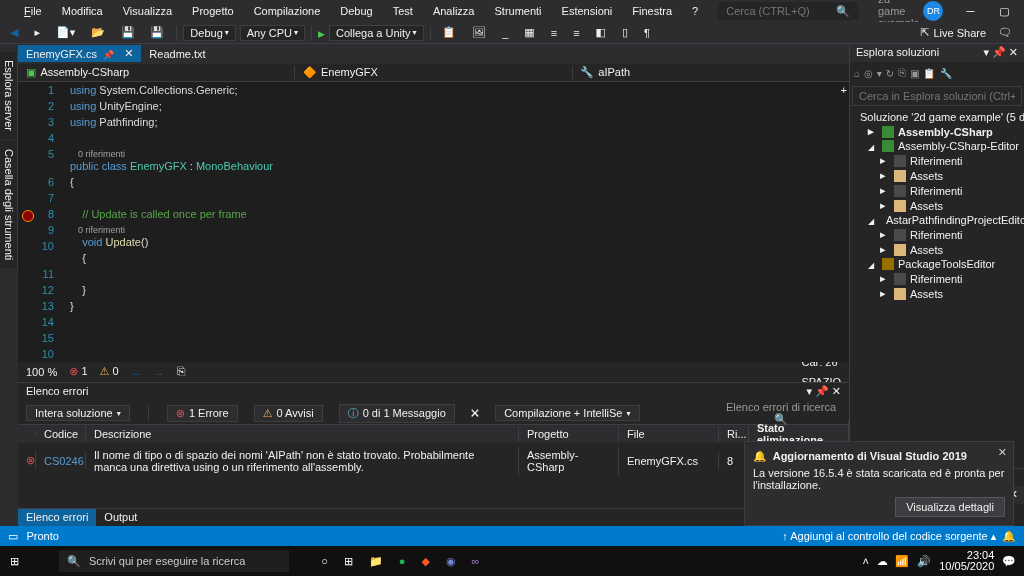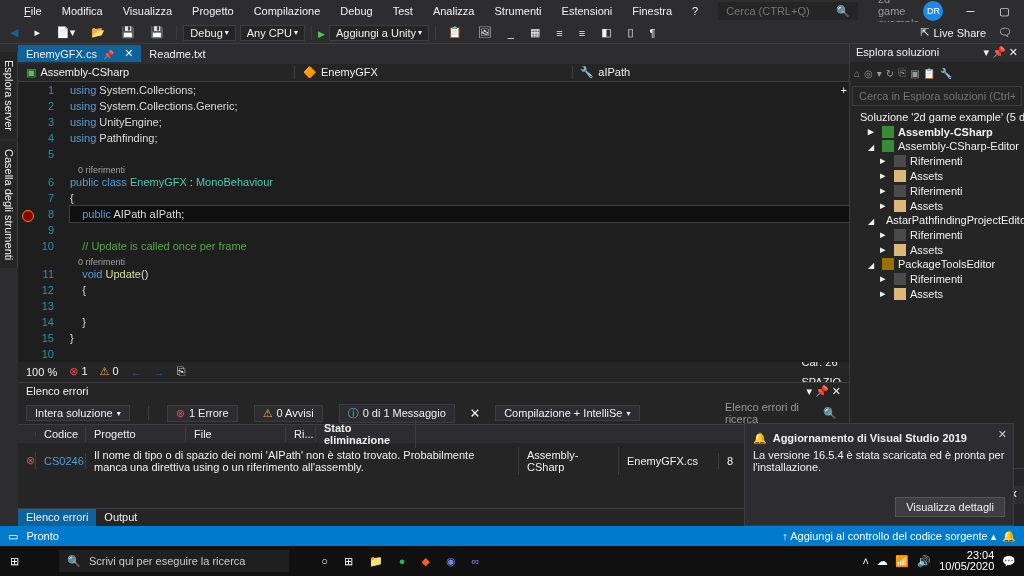--- a/index.html
+++ b/index.html
@@ -58,21 +58,21 @@
 .ep-table { flex: 1; }
 .ep-th { display: flex; background: #2d2d30; height: 18px; align-items: center; }
 .ep-th > div, .ep-row > div { padding: 2px 8px; border-right: 1px solid #3e3e42; }
 .col-code { width: 50px; }
 .col-desc { flex: 1; }
 .col-proj { width: 100px; }
 .col-file { width: 100px; }
 .col-line { width: 30px; }
 .col-state { width: 100px; font-weight: bold; }
 .ep-row { display: flex; padding: 4px 0; align-items: center; }
-.ep-search { margin-left: auto; width: 120px; display: flex; align-items: center; padding: 0 4px; justify-content: space-between; color: #999; }
+.ep-search { margin-left: auto; width: 120px; display: flex; align-items: center; padding: 0 4px; justify-content: space-between; color: #999; flex-direction: column; }
 .ep-bottom-tabs { height: 18px; display: flex; border-top: 1px solid #3e3e42; }
 .ep-btab { padding: 2px 8px; }
 .ep-btab.active { background: #0e639c; }
 .right-panel { width: 175px; background: #252526; display: flex; flex-direction: column; border-left: 1px solid #3e3e42; }
 .rp-header { height: 18px; padding: 2px 6px; color: #f1f1f1; display: flex; justify-content: space-between; background: #2d2d30; }
 .rp-toolbar { height: 22px; display: flex; align-items: center; padding: 0 4px; gap: 4px; }
 .rp-toolbar span { color: #999; font-size: 10px; }
 .rp-search { height: 20px; padding: 0 6px; border: 1px solid #3e3e42; display: flex; align-items: center; margin: 2px; }
 .rp-search input { background: transparent; border: none; color: #999; outline: none; width: 100%; }
 .tree { flex: 1; overflow: auto; padding: 2px; font-size: 10px; }
@@ -98,21 +98,21 @@
 .sb-right { margin-left: auto; display: flex; align-items: center; gap: 6px; }
 .taskbar { height: 30px; background: #101010; display: flex; align-items: center; }
 .search-win { flex: 0 0 230px; height: 22px; background: #1f1f1f; margin-left: 30px; padding: 0 8px; display: flex; align-items: center; gap: 8px; color: #ccc; }
 .task-icons { display: flex; gap: 16px; margin-left: 32px; }
 .task-icons span { color: #fff; }
 .tray { margin-left: auto; display: flex; align-items: center; gap: 8px; padding-right: 8px; color: #fff; font-size: 10px; }
 .time-date { text-align: right; line-height: 11px; }
 .toast { position: absolute; right: 10px; bottom: 50px; width: 270px; background: #2d2d30; border: 1px solid #3e3e42; padding: 8px; color: #f1f1f1; z-index: 100; }
 .toast-title { display: flex; gap: 6px; font-weight: bold; margin-bottom: 4px; }
 .toast-close { position: absolute; right: 6px; top: 4px; color: #ccc; }
-.toast-btn { float: right; margin-top: 24px; padding: 3px 10px; background: #3e3e42; border: 1px solid #555; color: #f1f1f1; }
+.toast-btn { float: right; margin-top: 6px; padding: 3px 10px; background: #3e3e42; border: 1px solid #555; color: #f1f1f1; }
 .chevron-down::after { content: " ▾"; font-size: 8px; }
 .arrow-icon { color: #0e639c; }
 </style>
 </head>
 <body>
 
 <div class="titlebar">
   <div class="vs-logo"></div>
   <span class="menu-item"><span class="menu-u">F</span>ile</span>
   <span class="menu-item">Modifica</span>
@@ -144,21 +144,21 @@
   <span class="tb-btn">▸</span>
   <span class="tb-btn">📄▾</span>
   <span class="tb-btn">📂</span>
   <span class="tb-btn">💾</span>
   <span class="tb-btn">💾</span>
   <div class="divider"></div>
   <div class="tb-combo chevron-down">Debug</div>
   <div class="tb-combo chevron-down">Any CPU</div>
   <div class="divider"></div>
   <span class="play-icon"></span>
-  <div class="tb-combo chevron-down">Aggiungi a Unity</div>
+  <div class="tb-combo chevron-down">Collega a Unity</div>
   <div class="divider"></div>
   <span class="tb-btn">📋</span>
   <span class="tb-btn">🖼</span>
   <span class="tb-btn">_</span>
   <span class="tb-btn">▦</span>
   <span class="tb-btn">≡</span>
   <span class="tb-btn">≡</span>
   <span class="tb-btn">◧</span>
   <span class="tb-btn">▯</span>
   <span class="tb-btn">¶</span>
@@ -215,29 +215,27 @@
         <div class="lnum">10</div>
         <div class="ref"></div>
         <div class="lnum">11</div>
         <div class="lnum">12</div>
         <div class="lnum">13</div>
         <div class="lnum">14</div>
         <div class="lnum">15</div>
         <div class="lnum">10</div>
       </div>
       <div class="code">
-        <div class="code-line"><span class="kw">using</span> System.Collections;</div>
         <div class="code-line"><span class="kw">using</span> System.Collections.Generic;</div>
         <div class="code-line"><span class="kw">using</span> UnityEngine;</div>
         <div class="code-line"><span class="kw">using</span> Pathfinding;</div>
         <div class="code-line"></div>
         <div class="ref-hint">0 riferimenti</div>
         <div class="code-line"><span class="kw">public class</span> <span class="cls">EnemyGFX</span> : <span class="cls">MonoBehaviour</span></div>
         <div class="code-line">{</div>
-        <div class="code-line hl">    <span class="kw">public</span> AIPath aIPath;</div>
         <div class="code-line"></div>
         <div class="code-line">    <span class="cmt">// Update is called once per frame</span></div>
         <div class="ref-hint">0 riferimenti</div>
         <div class="code-line">    <span class="kw">void</span> <span class="mbr">Update</span>()</div>
         <div class="code-line">    {</div>
         <div class="code-line">        </div>
         <div class="code-line">    }</div>
         <div class="code-line">}</div>
         <div class="code-line"></div>
       </div>
@@ -281,20 +279,21 @@
         <div class="ep-filter chevron-down">Compilazione + IntelliSe</div>
         <div class="ep-search">
             <span>Elenco errori di ricerca</span>
             <span>🔍</span>
           </div>
       </div>
       <div class="ep-table">
         <div class="ep-th">
           <div style="width:18px;"></div>
           <div class="col-code">Codice</div>
+          <div class="col-desc">Descrizione</div>
           <div class="col-proj">Progetto</div>
           <div class="col-file">File</div>
           <div class="col-line">Ri...</div>
           <div class="col-state">Stato eliminazione</div>
         </div>
         <div class="ep-row">
           <div style="width:18px;"><span class="err-icon">⊗</span></div>
           <div class="col-code" style="color:#569cd6;">CS0246</div>
           <div class="col-desc">Il nome di tipo o di spazio dei nomi 'AIPath' non è stato trovato. Probabilmente manca una direttiva using o un riferimento all'assembly.</div>
           <div class="col-proj">Assembly-CSharp</div>

